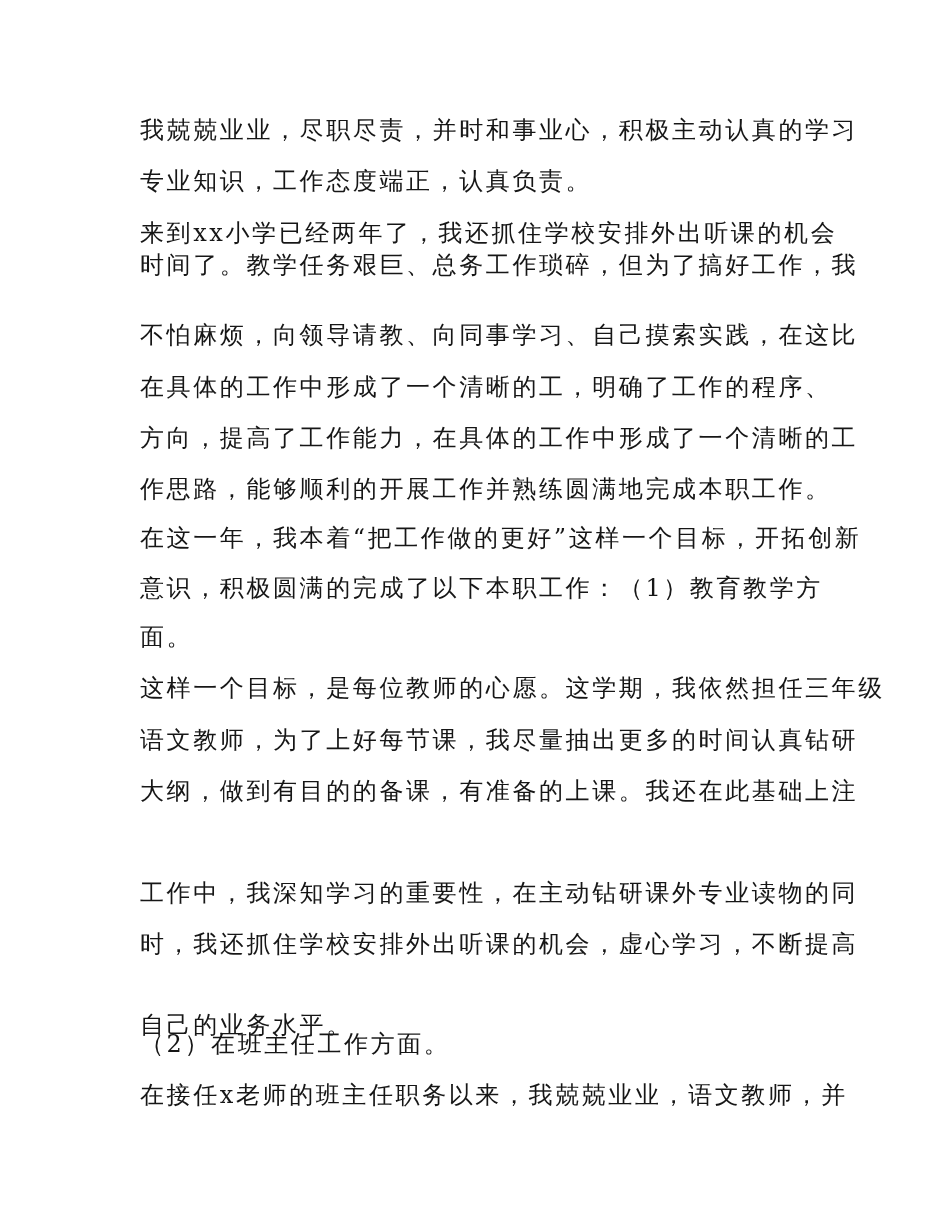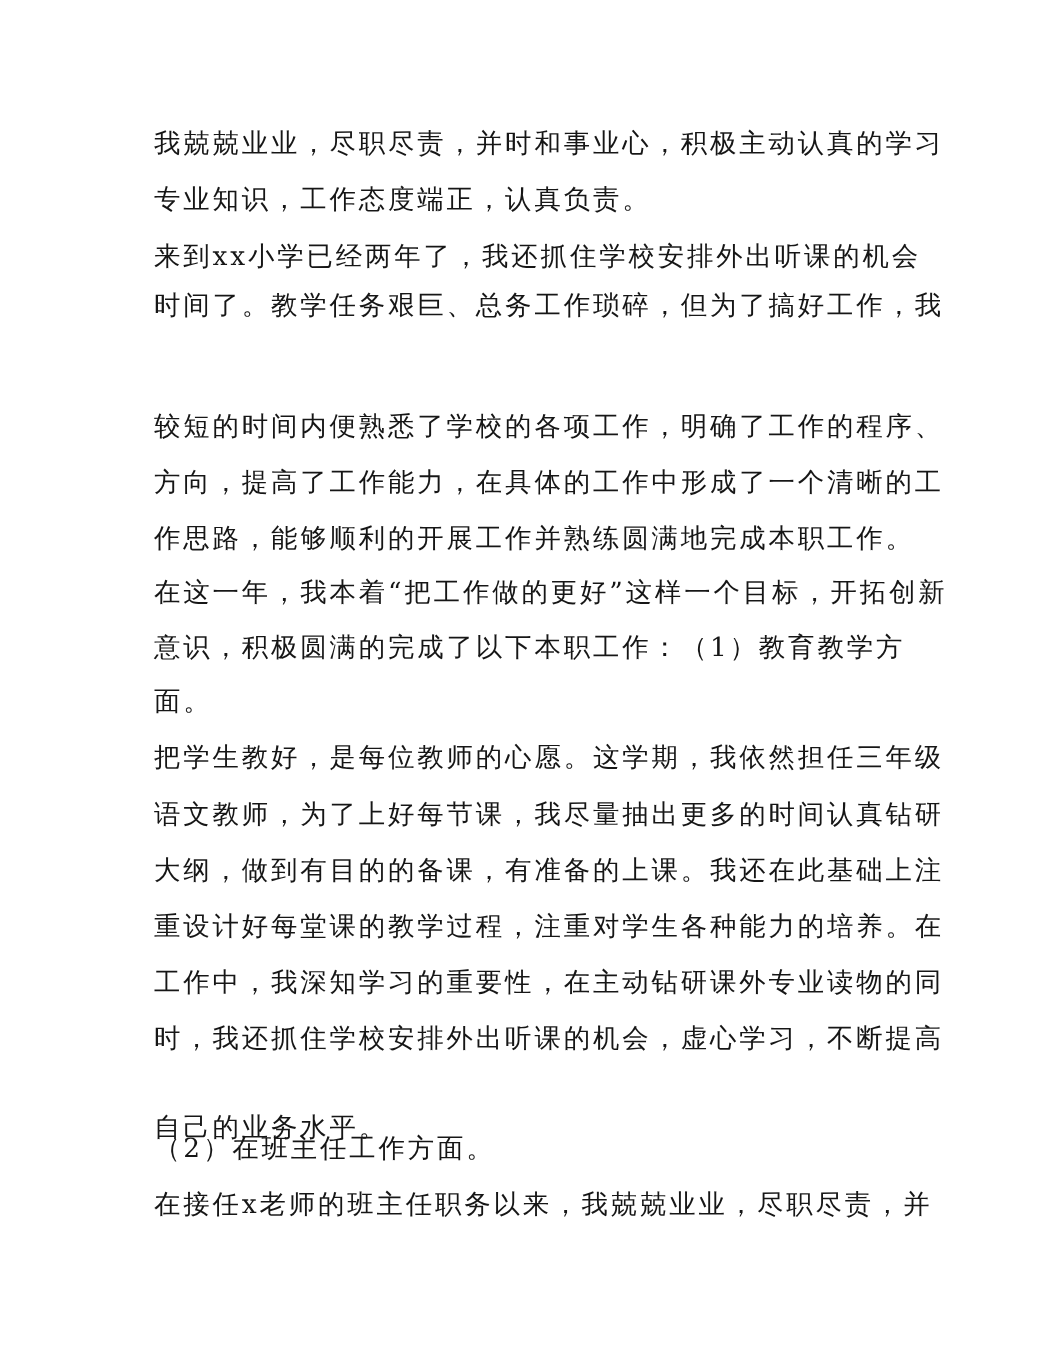--- a/index.html
+++ b/index.html
@@ -35,29 +35,29 @@
       color: #161616;
     }
   </style>
 </head>
 <body>
 
 <div class="page">
   <div class="line" style="top:113px">我兢兢业业，尽职尽责，并时和事业心，积极主动认真的学习</div>
   <div class="line" style="top:164px">专业知识，工作态度端正，认真负责。</div>
   <div class="line" style="top:216px">来到xx小学已经两年了，我还抓住学校安排外出听课的机会</div>
-  <div class="line" style="top:260px">时间了。教学任务艰巨、总务工作琐碎，但为了搞好工作，我</div>
-  <div class="line" style="top:370px">较短的时间内便熟悉了学校的各项工作，明确了工作的程序、</div>
+  <div class="line" style="top:248px">时间了。教学任务艰巨、总务工作琐碎，但为了搞好工作，我</div>
+  <div class="line" style="top:318px">不怕麻烦，向领导请教、向同事学习、自己摸索实践，在这比</div>
+  <div class="line" style="top:370px">在具体的工作中形成了一个清晰的工，明确了工作的程序、</div>
   <div class="line" style="top:472px">作思路，能够顺利的开展工作并熟练圆满地完成本职工作。</div>
   <div class="line" style="top:421px">方向，提高了工作能力，在具体的工作中形成了一个清晰的工</div>
   <div class="line" style="top:521px">在这一年，我本着“把工作做的更好”这样一个目标，开拓创新</div>
   <div class="line" style="top:571px">意识，积极圆满的完成了以下本职工作：（1）教育教学方</div>
   <div class="line" style="top:620px">面。</div>
-  <div class="line" style="top:671px">把学生教好，是每位教师的心愿。这学期，我依然担任三年级</div>
+  <div class="line" style="top:671px">这样一个目标，是每位教师的心愿。这学期，我依然担任三年级</div>
   <div class="line" style="top:723px">语文教师，为了上好每节课，我尽量抽出更多的时间认真钻研</div>
   <div class="line" style="top:774px">大纲，做到有目的的备课，有准备的上课。我还在此基础上注</div>
-  <div class="line" style="top:825px">重设计好每堂课的教学过程，注重对学生各种能力的培养。在</div>
   <div class="line" style="top:876px">工作中，我深知学习的重要性，在主动钻研课外专业读物的同</div>
   <div class="line" style="top:927px">时，我还抓住学校安排外出听课的机会，虚心学习，不断提高</div>
   <div class="line" style="top:1008px">自己的业务水平。</div>
   <div class="line" style="top:1027px">（2）在班主任工作方面。</div>
-  <div class="line" style="top:1078px">在接任x老师的班主任职务以来，我兢兢业业，尽职尽责，并</div>
+  <div class="line" style="top:1078px">在接任x老师的班主任职务以来，我兢兢业业，语文教师，并</div>
 </div>
 
 </body></html>

